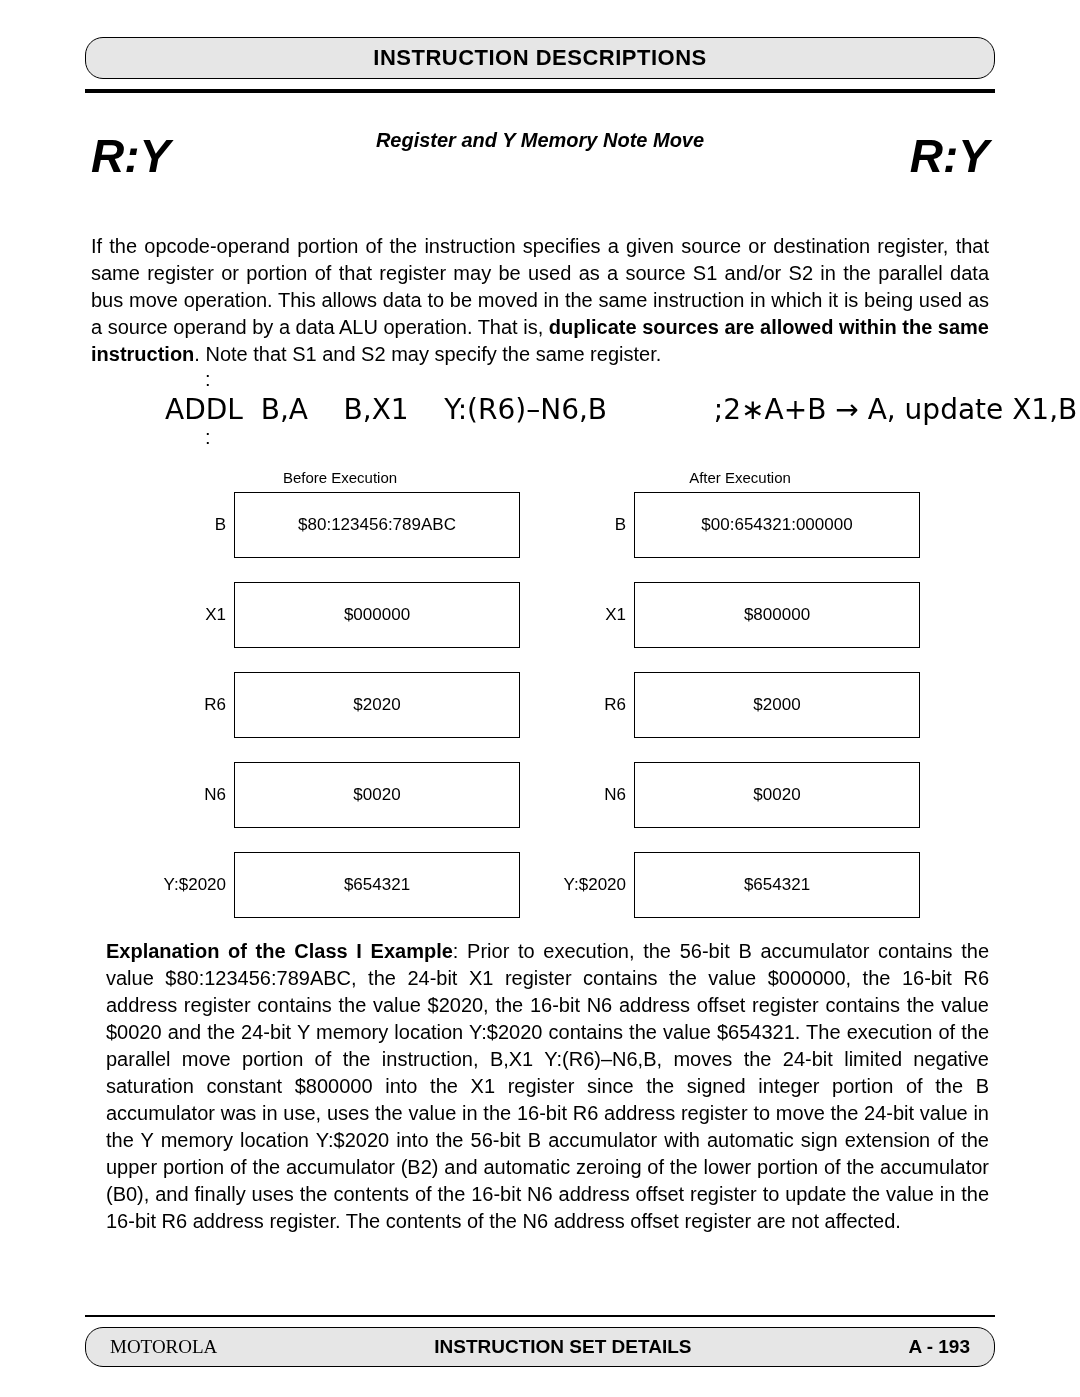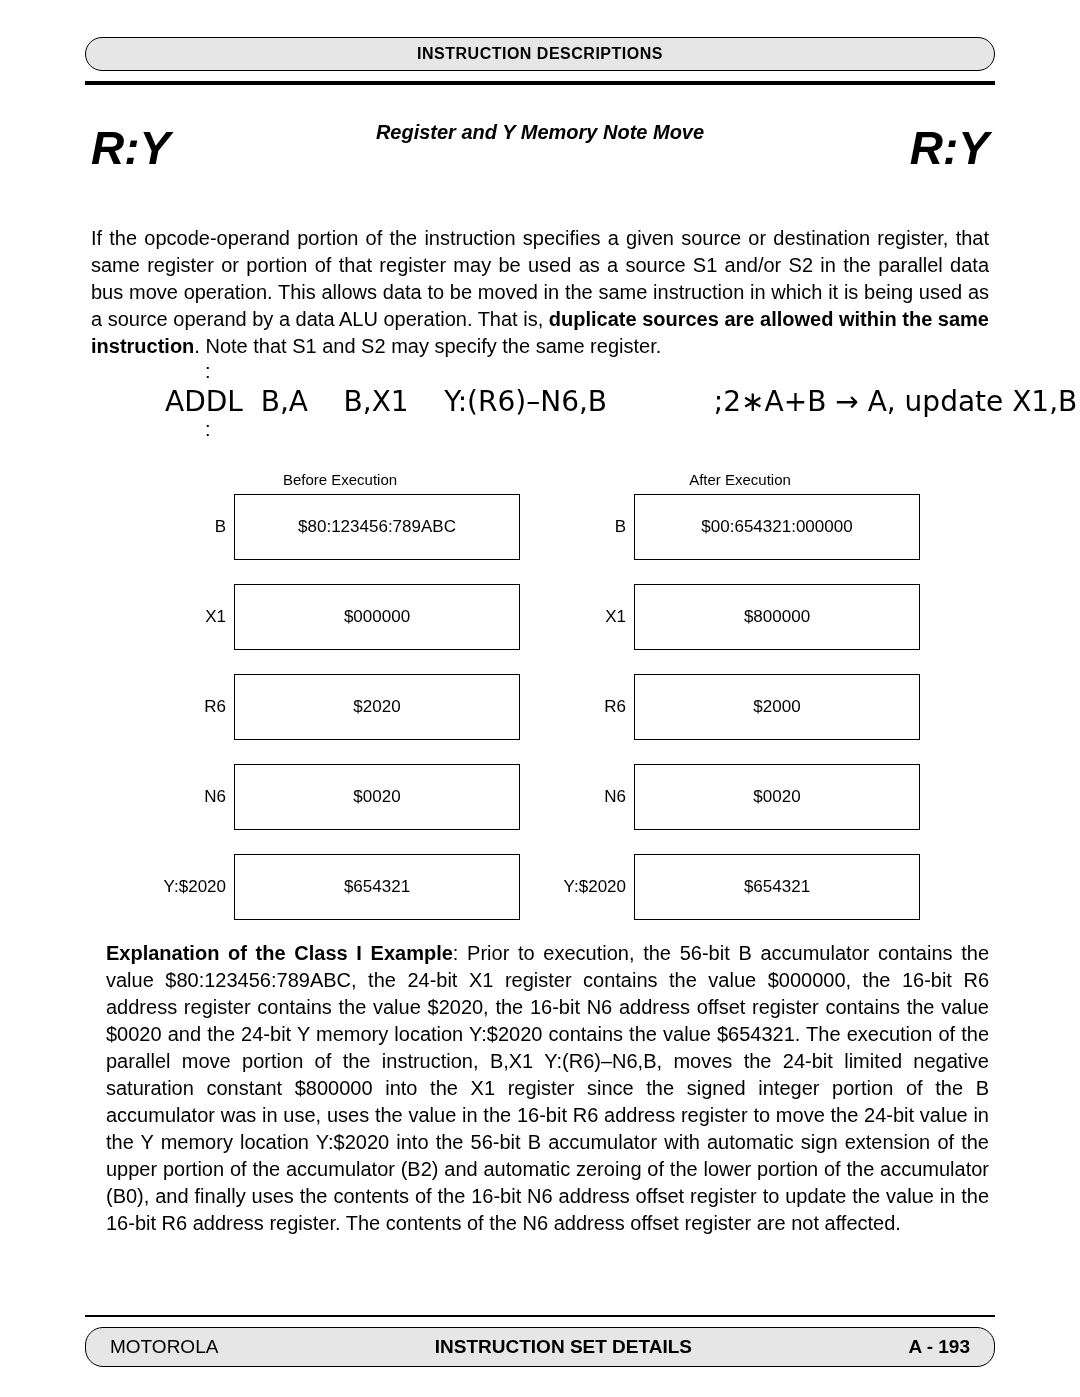--- a/index.html
+++ b/index.html
@@ -15,21 +15,21 @@
     height: 1397px;
     position: relative;
     padding: 37px 85px 0 85px;
   }
   .header-box {
     background: #e6e6e6;
     border: 1.5px solid #000;
     border-radius: 18px;
     text-align: center;
     font-weight: bold;
-    font-size: 16px;
+    font-size: 22px;
     padding: 7px 0;
     letter-spacing: 0.5px;
   }
   .thick-rule {
     border: 0;
     border-top: 4px solid #000;
     margin: 10px 0 0 0;
   }
   .thin-rule {
     border: 0;
@@ -86,21 +86,20 @@
     justify-content: center;
     gap: 40px;
   }
   .reg-col {
     width: 360px;
   }
   .col-head {
     font-size: 15px;
     text-align: center;
     margin-bottom: 6px;
-    margin-top: 10px;
   }
   .reg-row {
     display: flex;
     align-items: center;
     margin-bottom: 24px;
   }
   .reg-label {
     width: 74px;
     text-align: right;
     padding-right: 8px;
@@ -131,21 +130,21 @@
     background: #e6e6e6;
     border: 1.5px solid #000;
     border-radius: 18px;
     display: flex;
     justify-content: space-between;
     align-items: center;
     font-size: 19px;
     padding: 8px 24px;
     margin-top: 10px;
   }
-  .footer-left { font-weight: normal; }
+  .footer-left { font-weight: normal; font-family: Liberation Serif, serif; }
   .footer-mid { font-weight: bold; }
   .footer-right { font-weight: bold; }
 </style>
 </head>
 <body>
 
 <div class="page">
 
   <div class="header-box">
     <span>INSTRUCTION DESCRIPTIONS</span>

